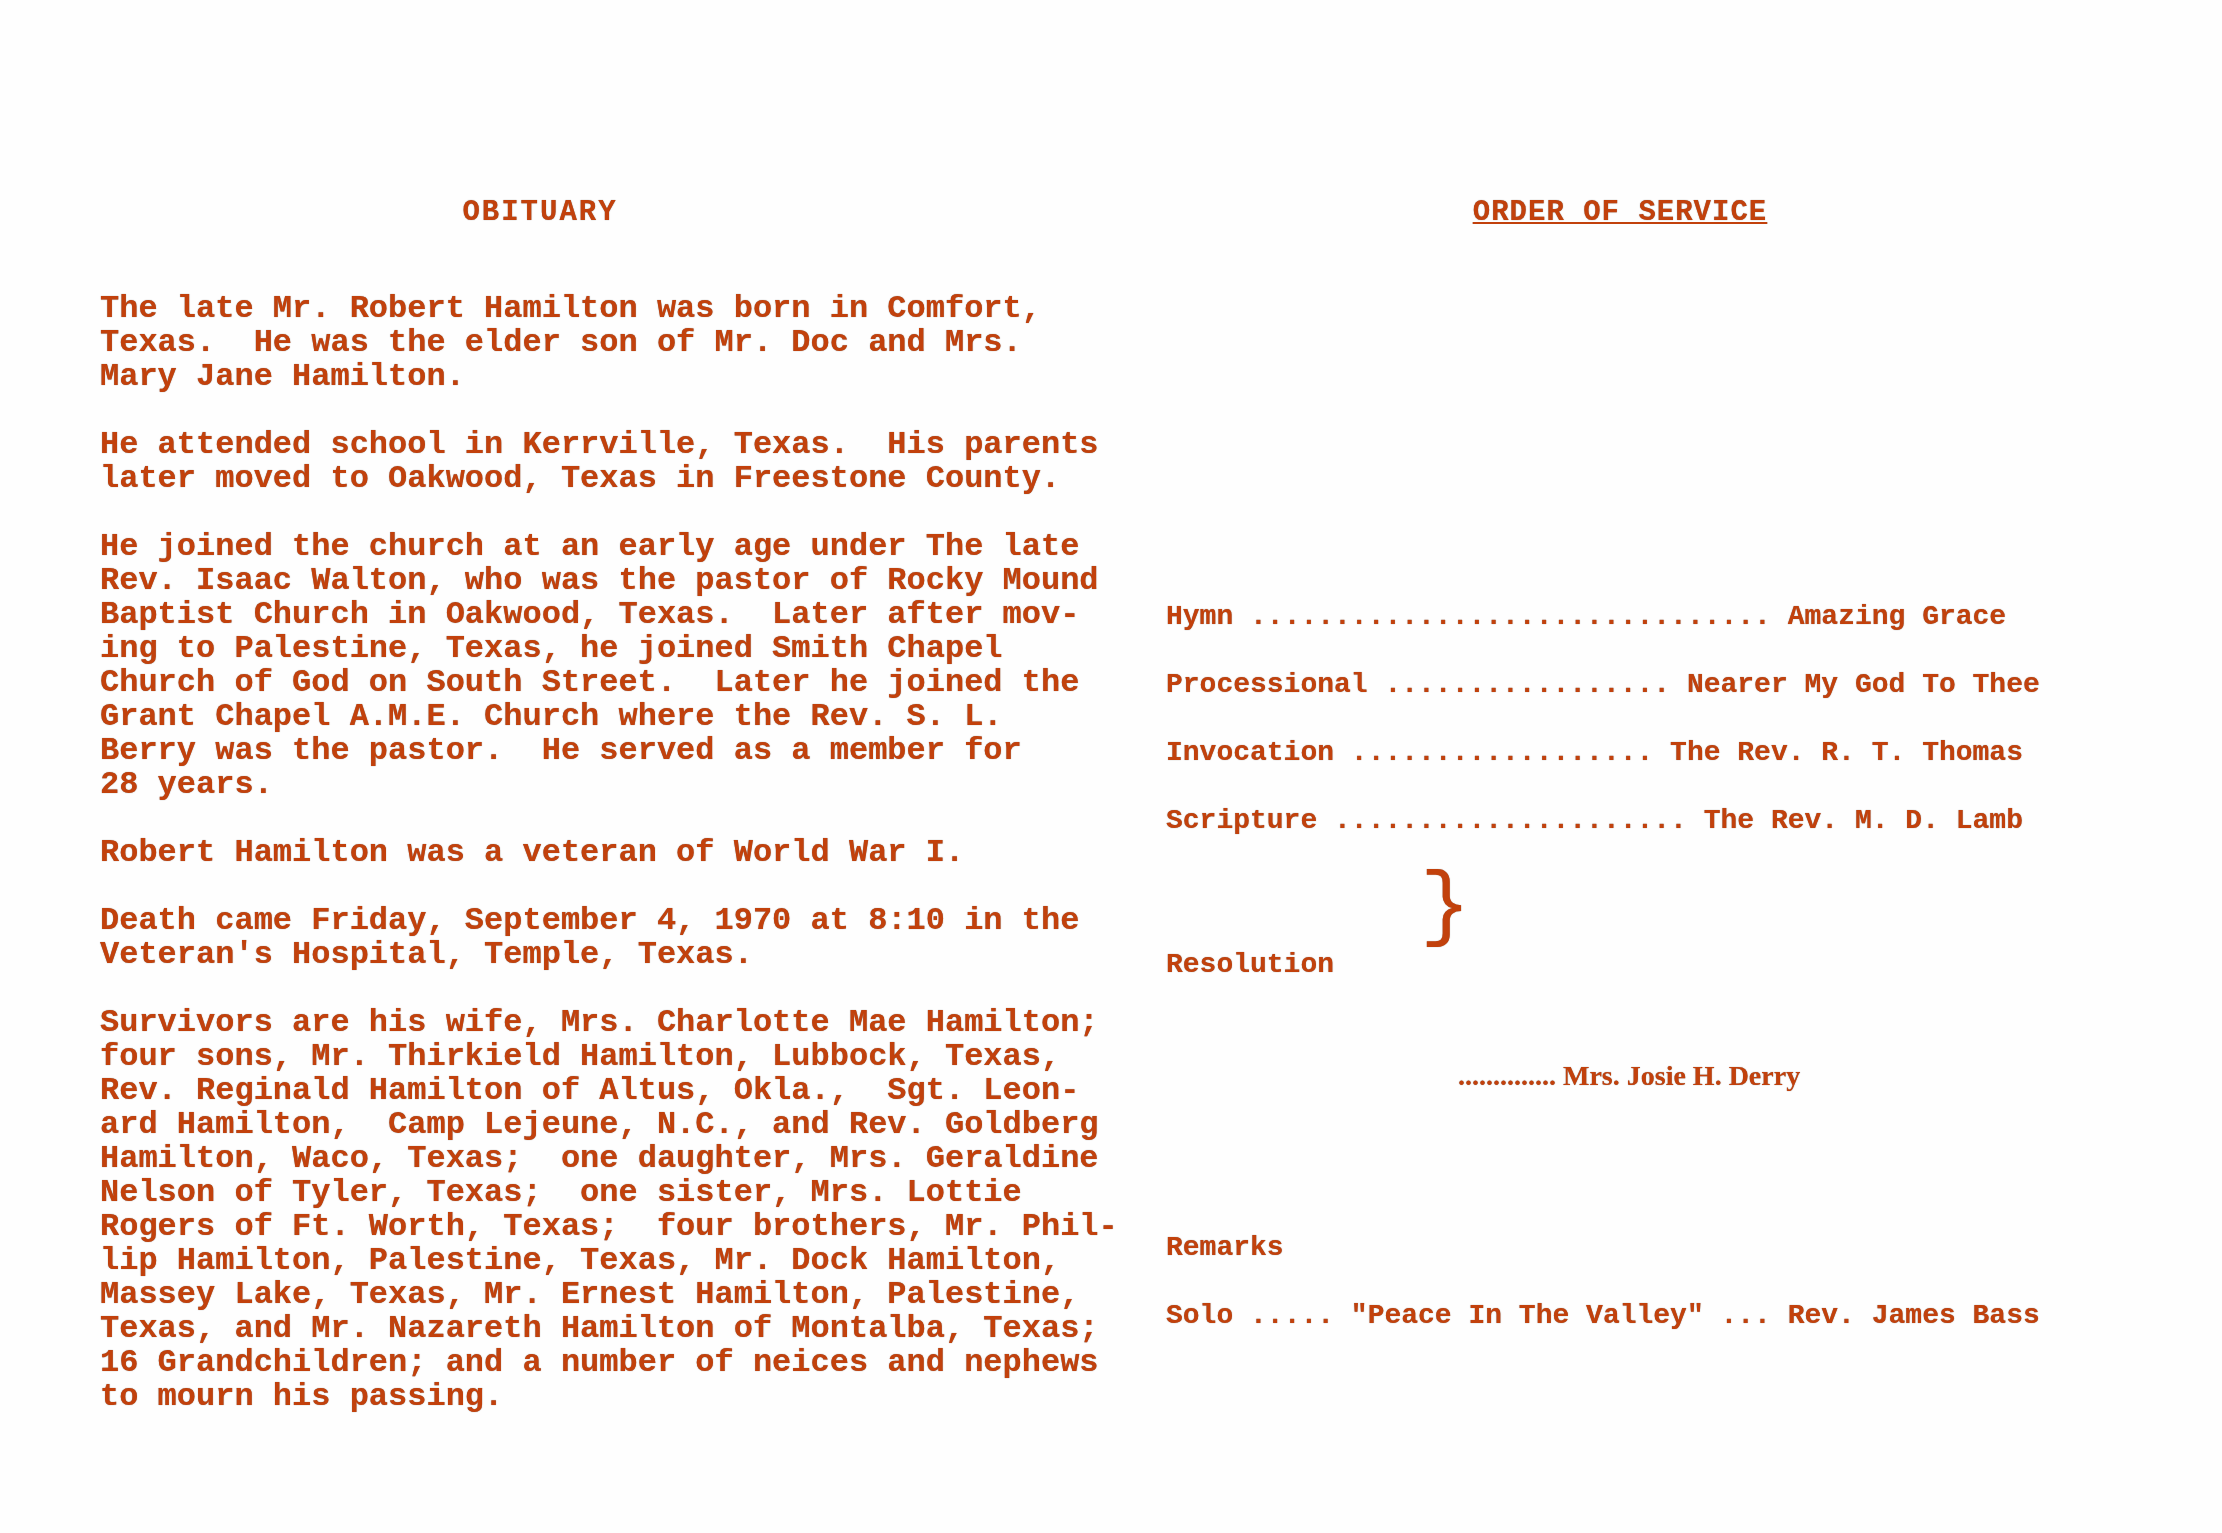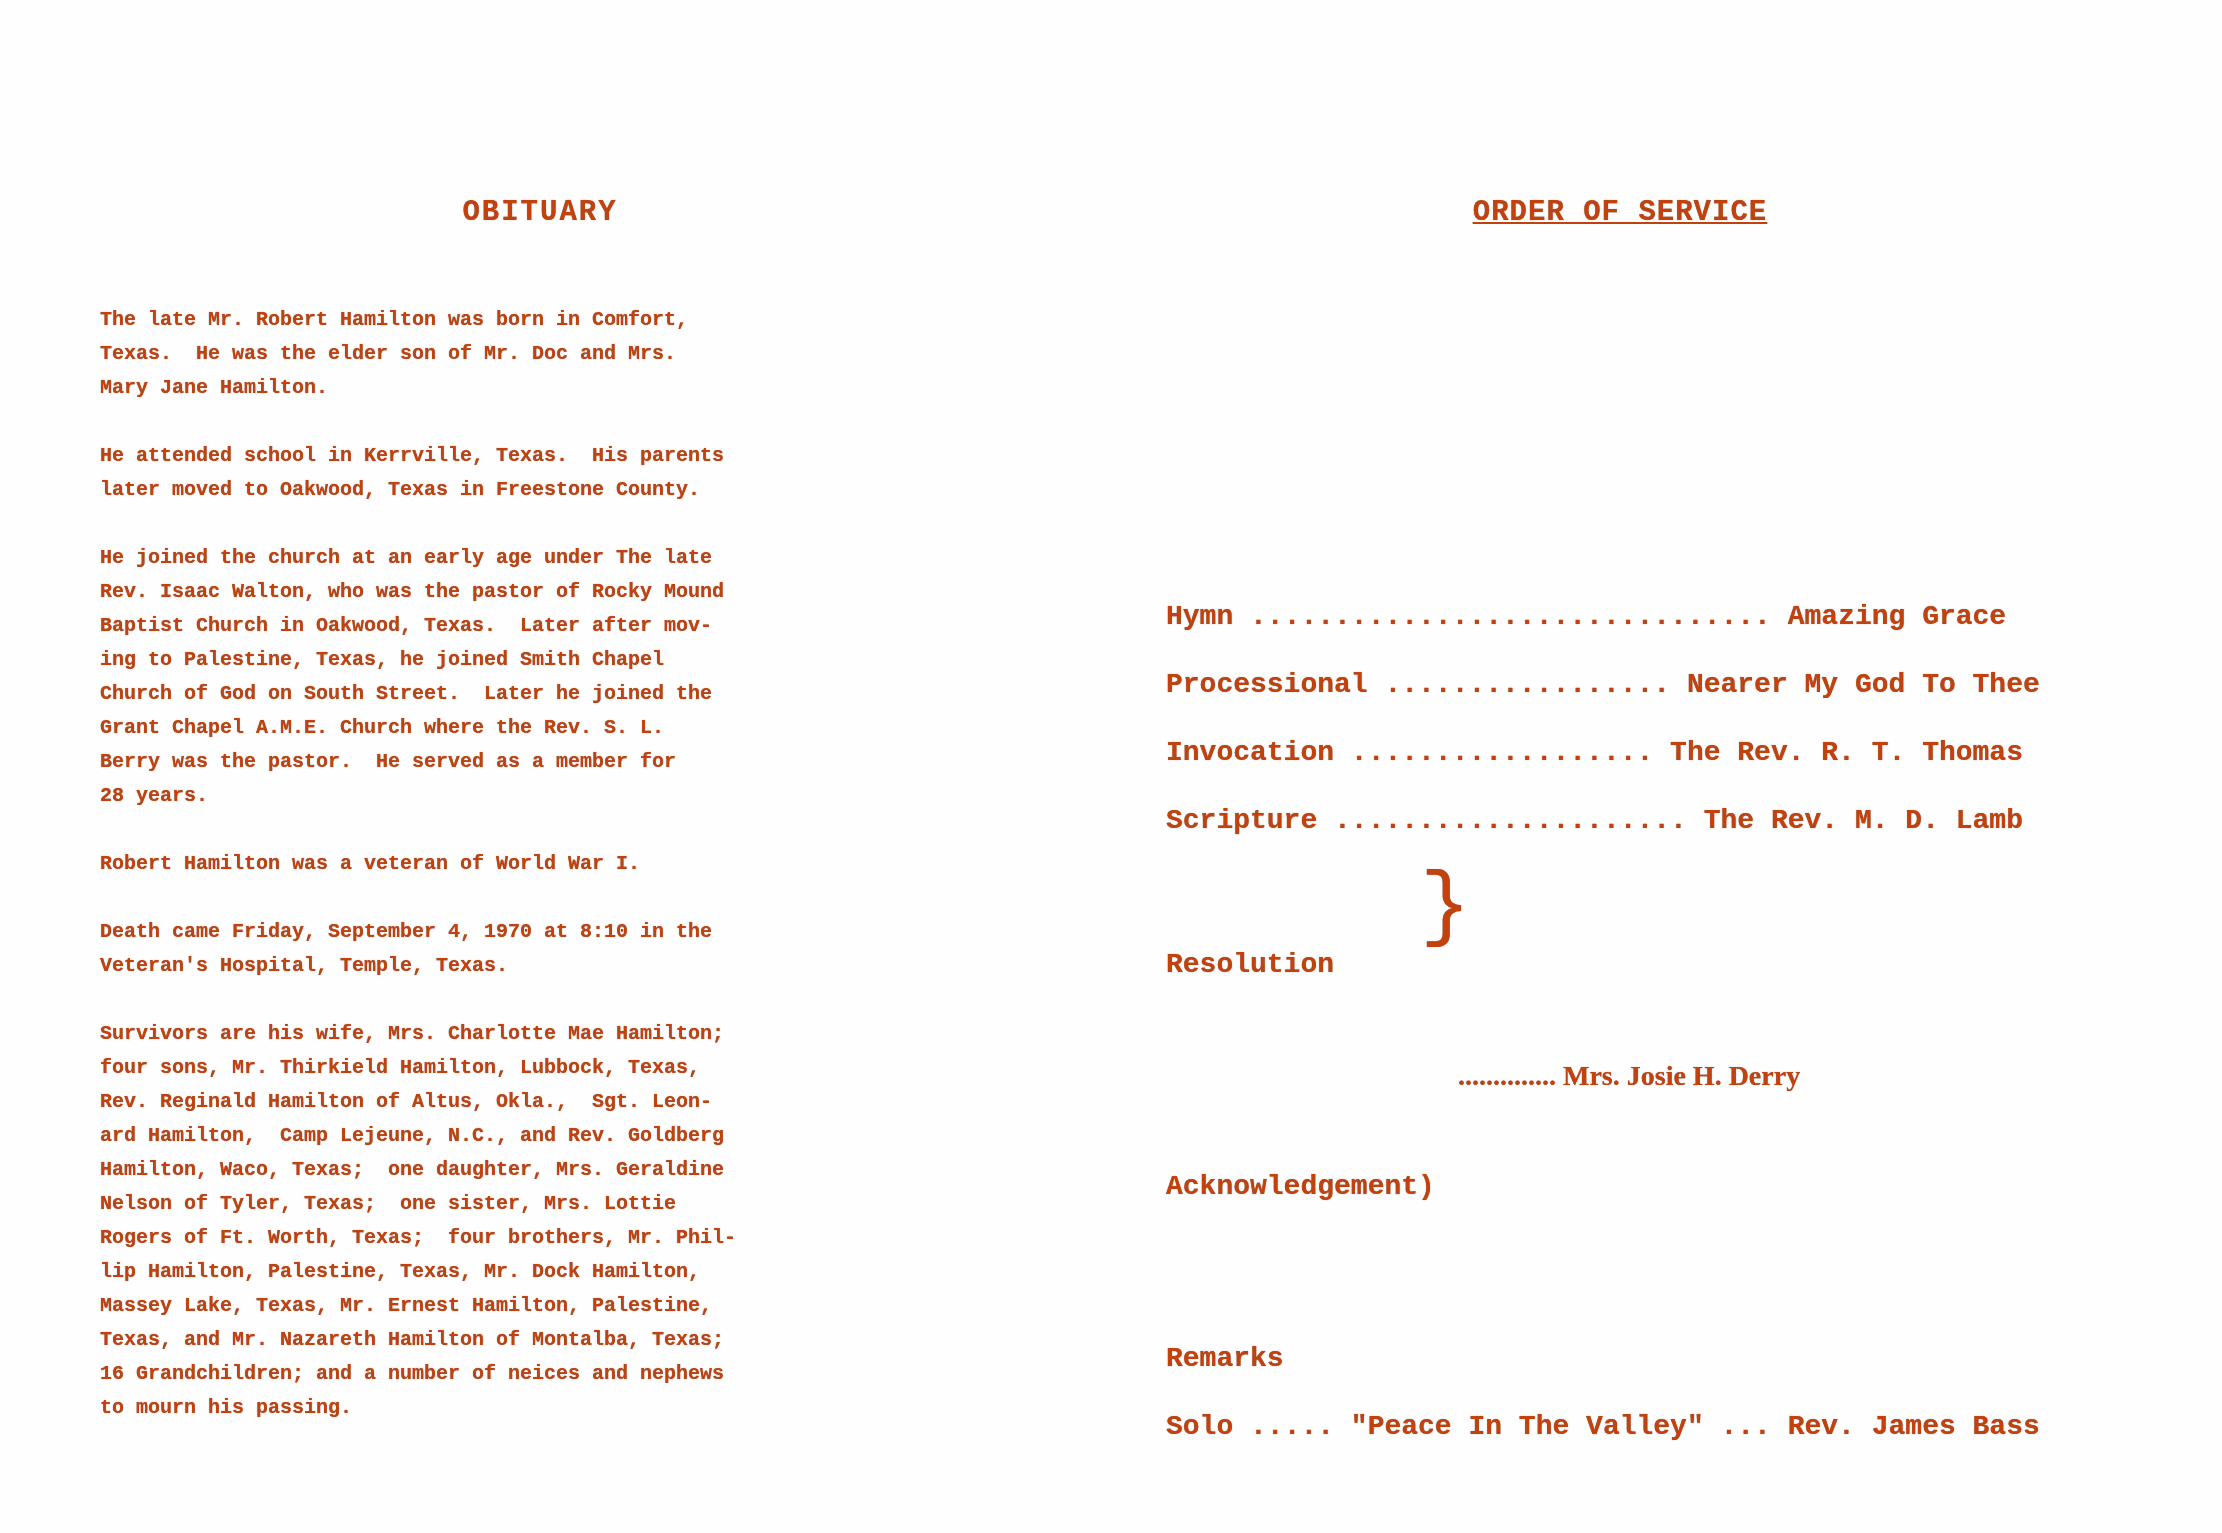--- a/index.html
+++ b/index.html
@@ -31,22 +31,22 @@
     letter-spacing: 2px;
     white-space: pre;
   }
   .left-content {
     position: absolute;
     left: 100px;
     top: 292px;
     width: 960px;
   }
   .para {
-    margin: 11px 0 34px 0;
-    font-size: 20px;
+    margin: 0 0 34px 0;
+    font-size: 32px;
     line-height: 34px;
     white-space: pre;
   }
   .para:last-child { margin-bottom: 0; }
 
   
   .right-title {
     position: absolute;
     left: 1180px;
     top: 196px;
@@ -137,21 +137,20 @@
     <div class="os-row"><span>Processional</span><span> ................. </span><span>Nearer My God To Thee</span></div>
 
     <div class="os-row"><span>Invocation</span><span> .................. </span><span>The Rev. R. T. Thomas</span></div>
 
     <div class="os-row"><span>Scripture</span><span> ..................... </span><span>The Rev. M. D. Lamb</span></div>
 
 
     <div class="res-block">
       <div>Resolution</div>
       <div class="res-mid"><span>.............. </span><span>Mrs. Josie H. Derry</span></div>
-      <div>Acknowledgement)</div>
       <span class="res-brace">}</span>
     </div>
 
     <div class="os-row"><span>Remarks</span></div>
 
     <div class="os-row"><span>Solo</span><span> ..... </span><span>"Peace In The Valley" ... Rev. James Bass</span></div>
 
   </div>
 </div>
 

